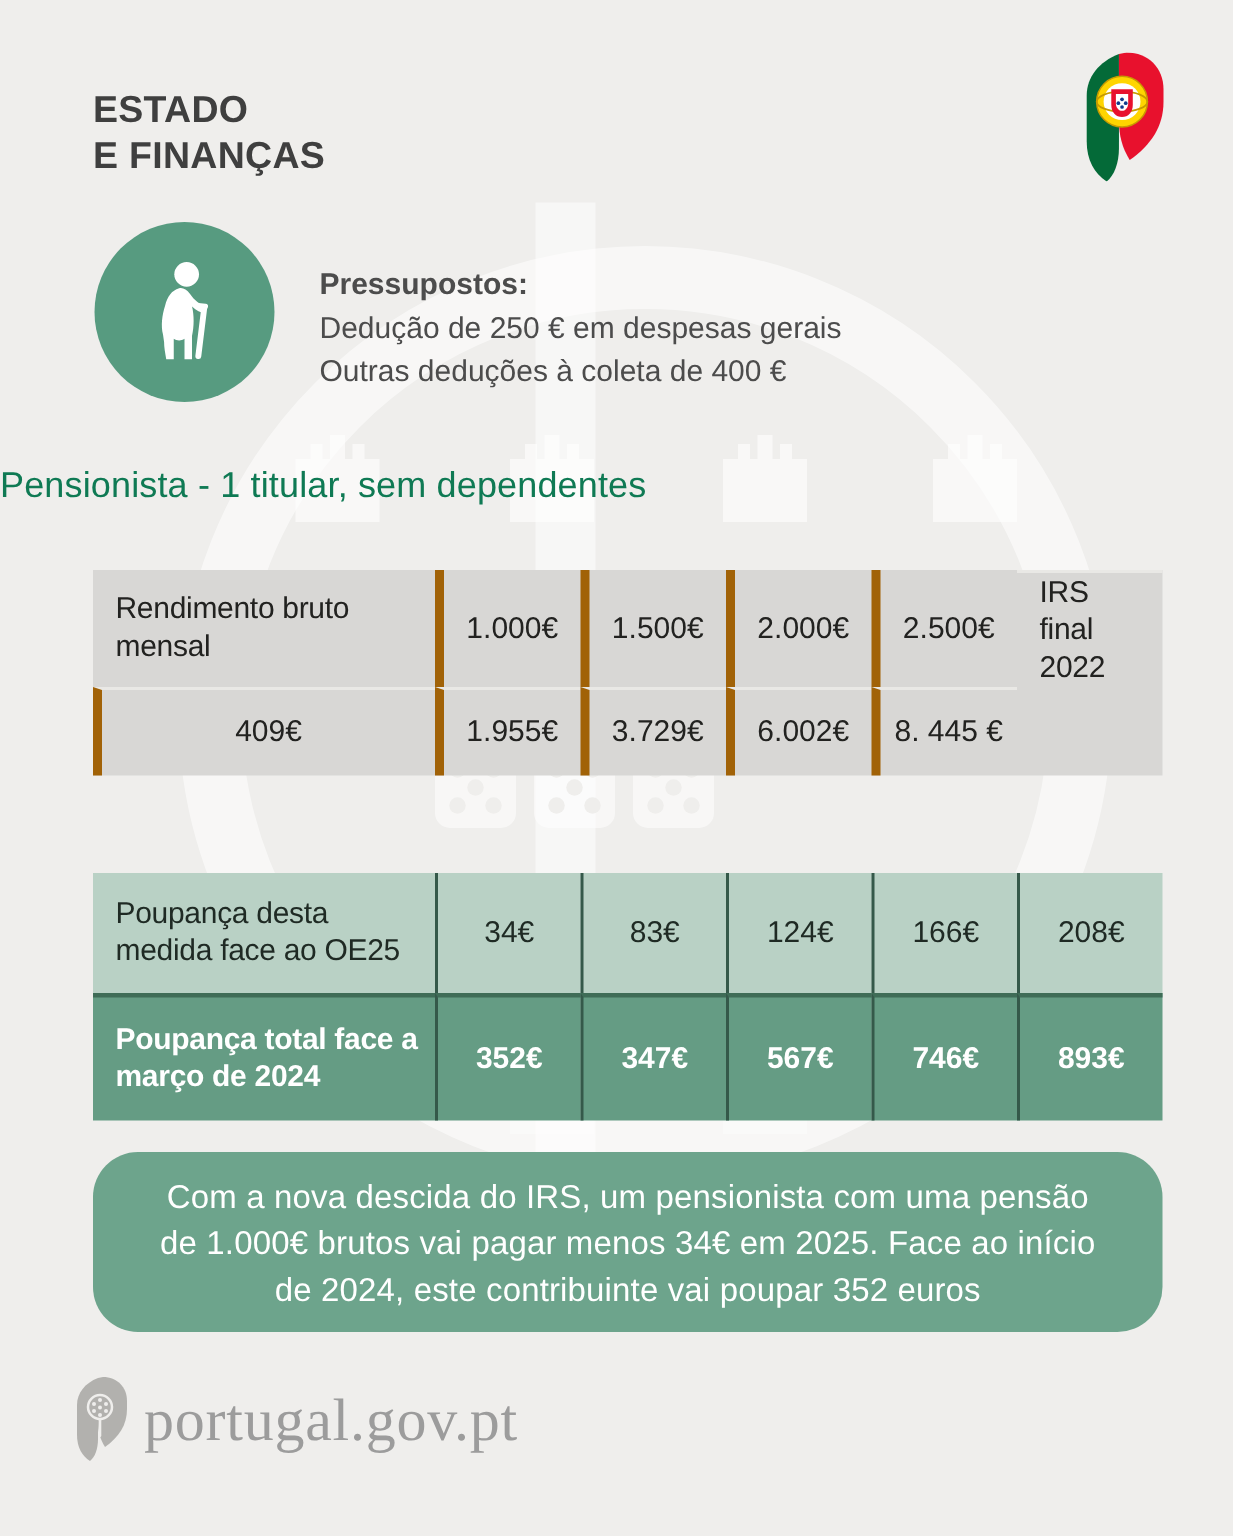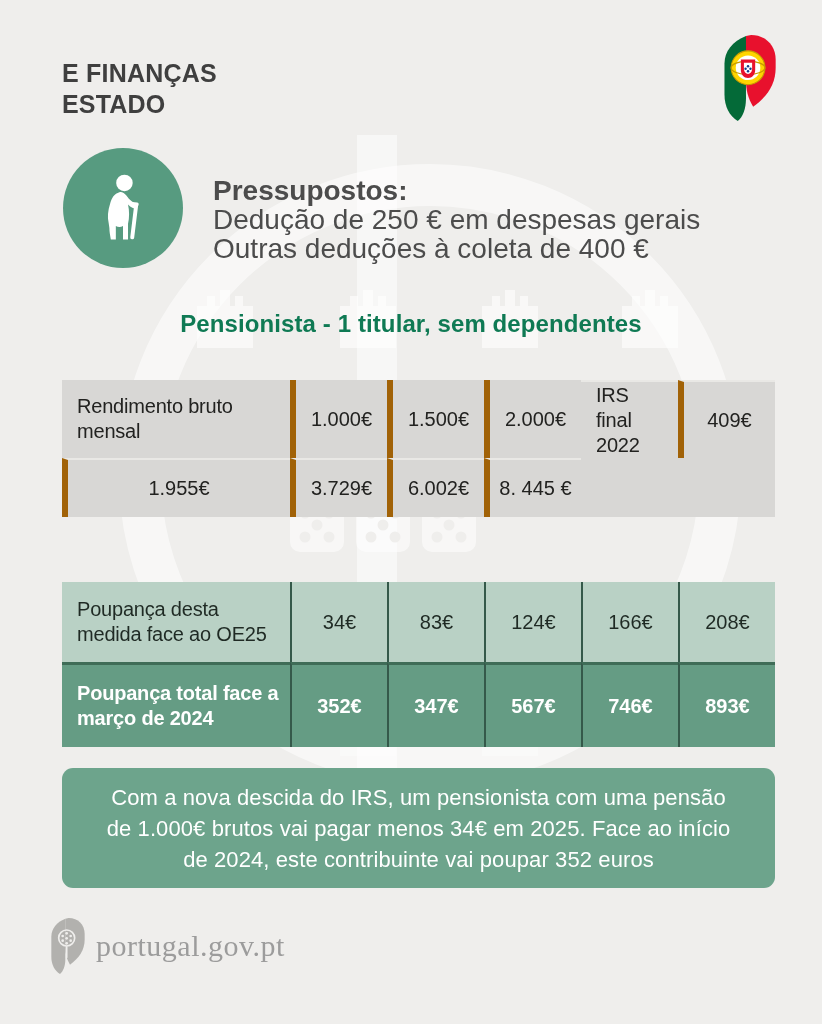--- a/index.html
+++ b/index.html
@@ -17,53 +17,53 @@
   .brand-title{
     left:62px;top:58px;
     font-size:25px;line-height:31px;font-weight:bold;color:#3f3f3f;letter-spacing:.2px;
   }
   .gov-logo{left:716px;top:35px;}
   
   .person-badge{
     left:63px;top:148px;width:120px;height:120px;border-radius:50%;
     background:#579b80;display:flex;align-items:center;justify-content:center;
   }
-  .assumptions{left:213px;top:176px;font-size:28px;line-height:29px;color:#4c4c4c;}
+  .assumptions{left:213px;top:176px;font-size:20px;line-height:29px;color:#4c4c4c;}
   .assumptions .a-title{font-weight:bold;}
   
   .section-title{
-    left:0;top:310px;width:822px;text-align:center;
-    font-size:24px;font-weight:bold;color:#0f7a54;letter-spacing:.1px;
+    left:0;top:310px;width:822px;
+    font-size:24px;font-weight:normal;color:#0f7a54;letter-spacing:.1px;
   }
   
   .tbl{left:62px;width:713px;display:grid;grid-template-columns:228px repeat(5,97px);margin-top:12px;}
   .tbl-gray{top:368px;grid-template-rows:78px 59px;background:#d8d7d5;}
   .tbl-green{top:570px;grid-template-rows:80px 85px;}
   .cell{display:flex;align-items:center;font-size:20px;color:#222220;}
   .cell.lab{padding-left:15px;padding-right:10px;letter-spacing:-.2px;line-height:25px;}
   .cell.val{justify-content:center;}
   .vline{border-left:6px solid #a16207;}
   .vline-g{border-left:2px solid #35594a;}
   .hline{border-top:2px solid #e9e8e5;}
   .tbl-green .dark{background:#659c84;border-top:3px solid #3f6c57;color:#fff;font-weight:bold;}
   .tbl-green .light{background:#b9d1c5;color:#1f2a24;}
   
   .message-box{
-    left:62px;top:768px;width:713px;height:120px;border-radius:11px;
+    left:62px;top:768px;width:713px;height:120px;border-radius:30px;
     background:#6da48c;display:flex;align-items:center;justify-content:center;
     padding:0 42px;box-sizing:border-box;
   }
   .message-box .msg{
     color:#ffffff;font-size:22px;line-height:31px;text-align:center;letter-spacing:.1px;
   }
   
   .footer{left:46px;top:918px;display:flex;align-items:center;gap:10px;}
   .footer .site{
     font-family:"Liberation Serif","DejaVu Serif",serif;
-    font-size:30px;color:#9c9c9c;letter-spacing:.5px;
+    font-size:40px;color:#9c9c9c;letter-spacing:.5px;
   }
 </style>
 </head>
 <body>
 
 <svg id="watermark" width="822" height="1024">
   <defs>
     <path id="castle" d="M0,24 L10,24 L10,14 L18,14 L18,24 L23,24 L23,8 L33,8 L33,24 L38,24 L38,14 L46,14 L46,24 L56,24 L56,66 L0,66 Z"></path>
     <g id="quina">
       <rect width="54" height="54" rx="10"></rect>
@@ -90,22 +90,22 @@
   </g>
   <g fill="rgba(255,255,255,0.35)">
     <use href="#castle" x="340" y="690"></use>
     <use href="#castle" x="482" y="690"></use>
   </g>
 </svg>
 
 <div class="content">
 
   <div class="abs brand-title">
+    <div>ESTADO</div>
     <div>E FINANÇAS</div>
-    <div>ESTADO</div>
   </div>
 
   <div class="abs gov-logo">
     <svg width="62" height="86" viewBox="0 0 60 84">
       <path d="M29,1 C16,6 8,16 8,28 L8,58 C8,70 13,79 21,84 C26,80 29,72 29,62 Z" fill="#046a38"></path>
       <path d="M29,1 L34,0 C48,0 58,10 58,24 L58,32 C58,48 50,60 36,70 C31,62 29,54 29,44 Z" fill="#e8112d"></path>
       <circle cx="31" cy="32" r="16.5" fill="#ffd500" stroke="#c79b00" stroke-width="1"></circle>
       <circle cx="31" cy="32" r="12" fill="#ffffff"></circle>
       <ellipse cx="31" cy="32" rx="16.5" ry="6.5" fill="none" stroke="#c79b00" stroke-width="1.2"></ellipse>
       <path d="M24,24 h14 v10 c0,5 -3,8 -7,8 c-4,0 -7,-3 -7,-8 Z" fill="#e8112d"></path>
@@ -135,20 +135,21 @@
     <div>Outras deduções à coleta de 400 €</div>
   </div>
 
   <div class="abs section-title">Pensionista - 1 titular, sem dependentes</div>
 
   <div class="abs tbl tbl-gray">
     <div class="cell lab">Rendimento bruto mensal</div>
     <div class="cell val vline">1.000€</div>
     <div class="cell val vline">1.500€</div>
     <div class="cell val vline">2.000€</div>
+    <div class="cell val vline">2.500€</div>
 
     <div class="cell lab hline">IRS final 2022</div>
     <div class="cell val vline hline">409€</div>
     <div class="cell val vline hline">1.955€</div>
     <div class="cell val vline hline">3.729€</div>
     <div class="cell val vline hline">6.002€</div>
     <div class="cell val vline hline">8. 445 €</div>
   </div>
 
   <div class="abs tbl tbl-green">

